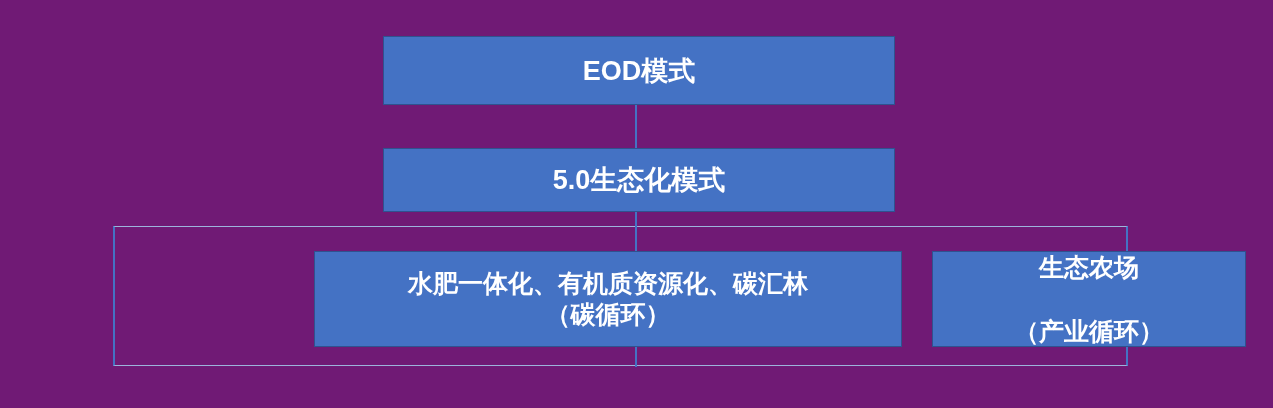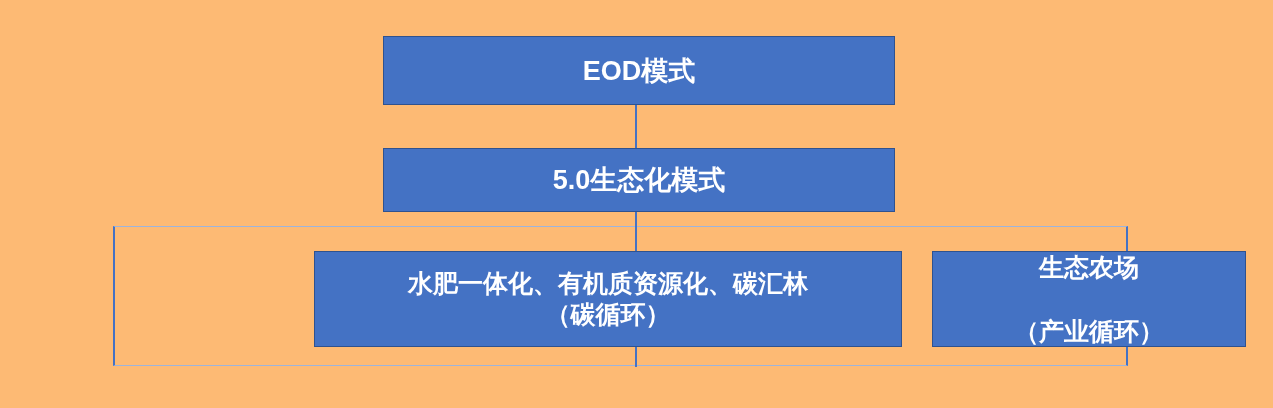--- a/index.html
+++ b/index.html
@@ -6,21 +6,21 @@
     --box-fill:#4472C4;
     --box-border:#2F528F;
     --text-color:#FFFFFF;
     --connector-color:#4472C4;
     --loop-horizontal-color:#9DB4DC;
   }
   html,body{margin:0;padding:0;background:#ffffff;}
   .canvas{
     position:relative;
     width:1273px;height:408px;
-    background:#fdba74;
+    background:#701a75;
     overflow:hidden;
     font-family:"Liberation Sans", sans-serif;
   }
   .node{
     position:absolute;
     background:var(--box-fill);
     border:1.5px solid var(--box-border);
     box-sizing:border-box;
     color:var(--text-color);
     font-weight:bold;

